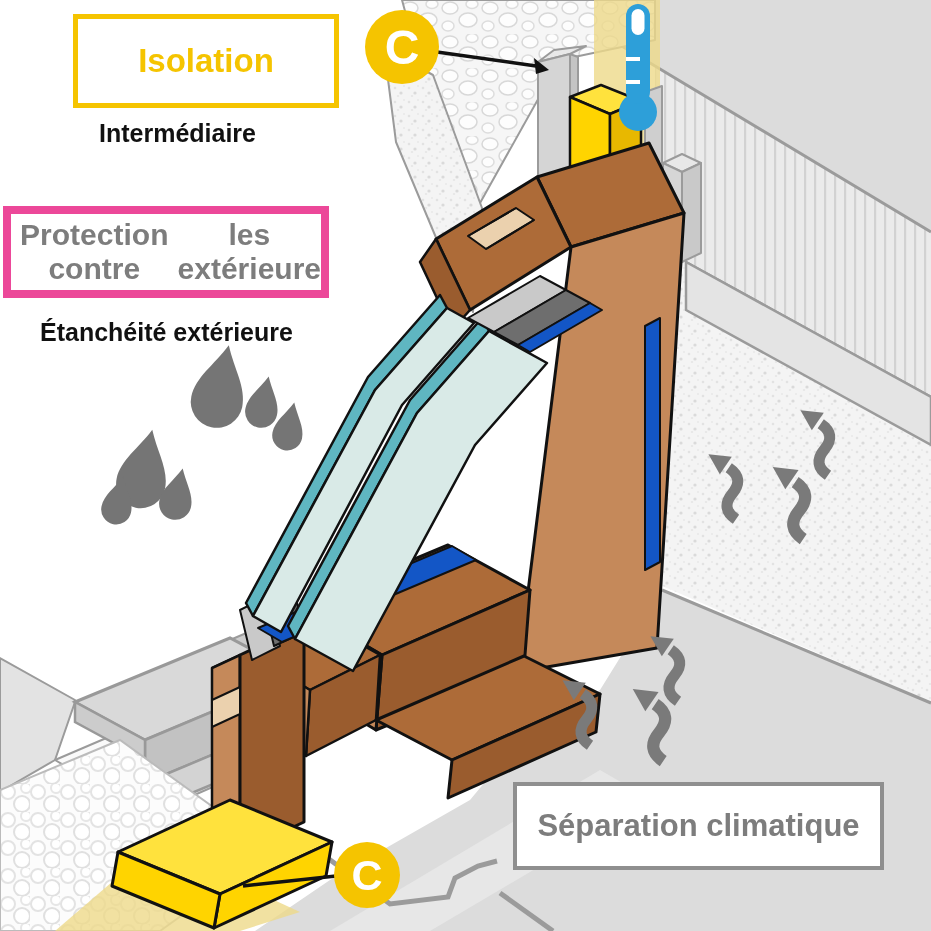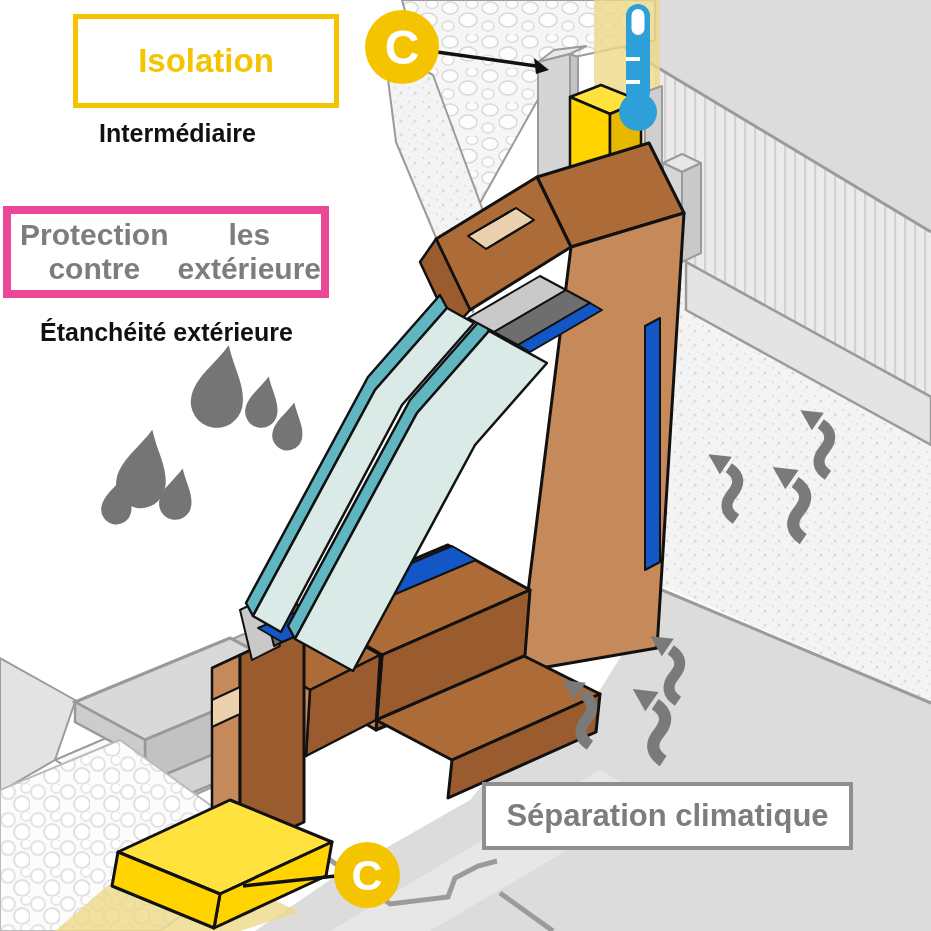--- a/index.html
+++ b/index.html
@@ -11,21 +11,21 @@
   html,body{margin:0;padding:0;background:#fff;}
   .stage{position:relative;width:931px;height:931px;overflow:hidden;background:#fff;
          font-family:"Liberation Sans","DejaVu Sans",sans-serif;}
   .scene{position:absolute;left:0;top:0;}
   .label-box{position:absolute;background:#fff;display:flex;align-items:center;justify-content:center;
              text-align:center;font-weight:bold;box-sizing:border-box;}
   .box-isolation{left:73px;top:14px;width:266px;height:94px;border:5px solid var(--accent-yellow);
                  color:var(--accent-yellow);font-size:33px;}
   .box-protection{left:3px;top:206px;width:326px;height:92px;border:8px solid #ec4899;
                   color:var(--label-gray);font-size:30px;line-height:1.12;flex-direction:row;}
-  .box-separation{left:482px;top:782px;width:371px;height:68px;border:4px solid #8F8F8F;
+  .box-separation{left:513px;top:782px;width:371px;height:88px;border:4px solid #8F8F8F;
                   color:var(--label-gray);font-size:31px;text-align:center;}
   .caption{position:absolute;font-weight:bold;color:#111;font-size:25px;white-space:nowrap;}
   .cap-isolation{left:99px;top:119px;}
   .cap-protection{left:40px;top:306px;margin-top:12px;}
   .cap-separation{left:520px;top:882px;}
   .c-badge{position:absolute;border-radius:50%;background:var(--accent-yellow);color:#fff;
            font-weight:bold;display:flex;align-items:center;justify-content:center;}
   .badge-top{left:365px;top:10px;width:74px;height:74px;font-size:48px;}
   .badge-bottom{left:334px;top:842px;width:66px;height:66px;font-size:43px;}
   

